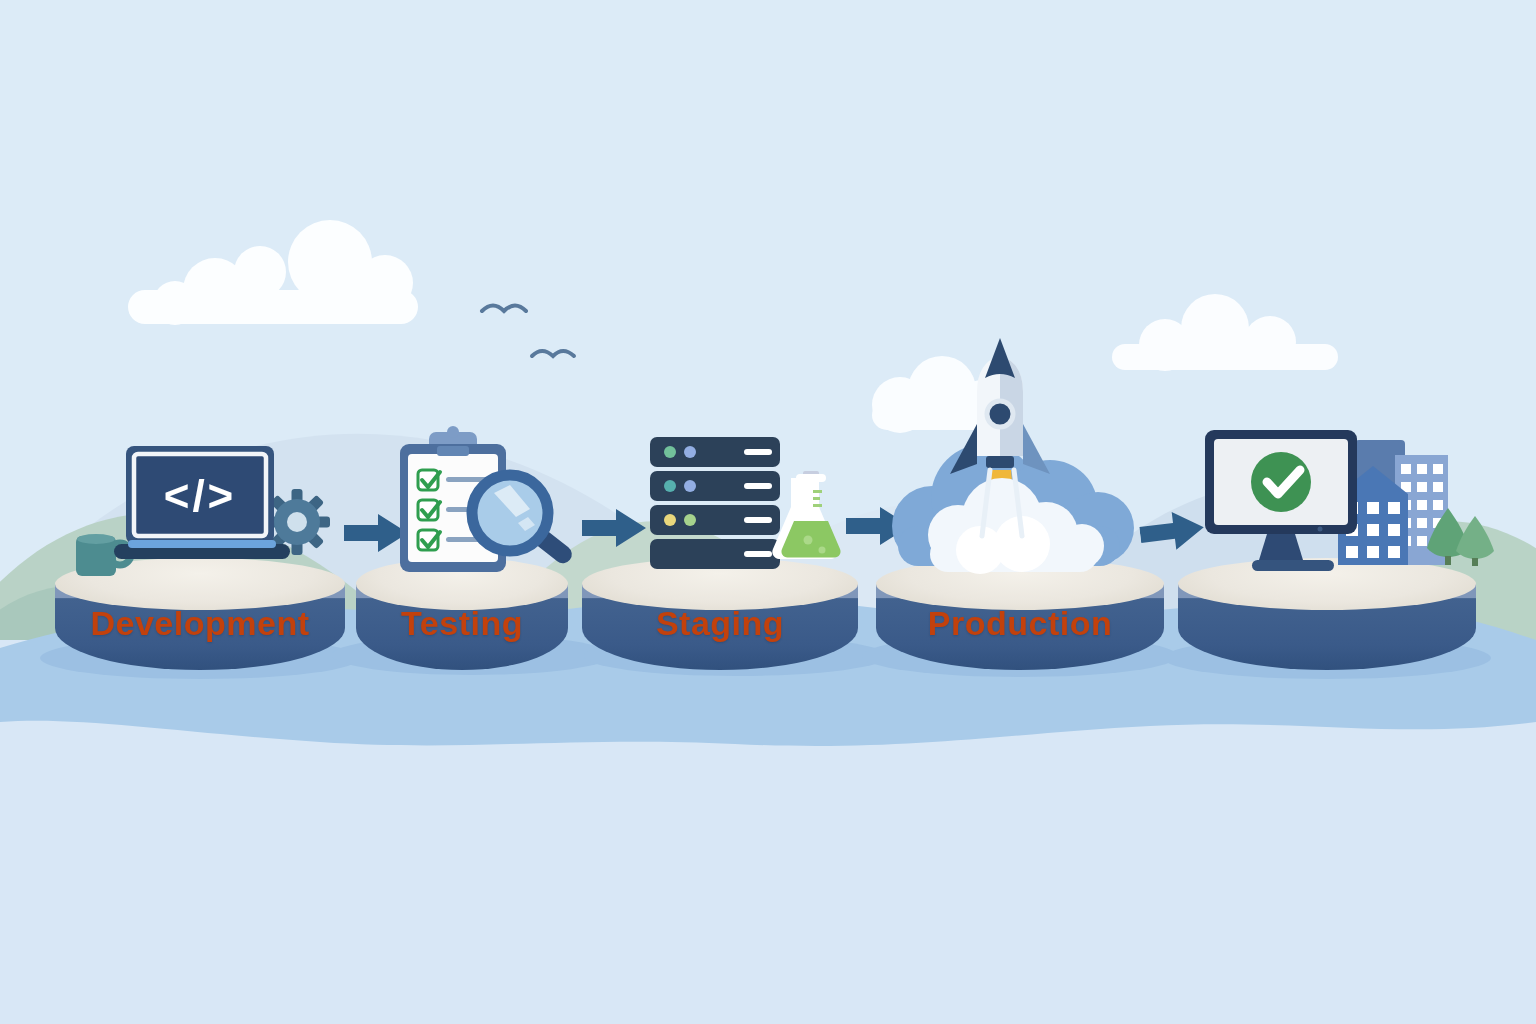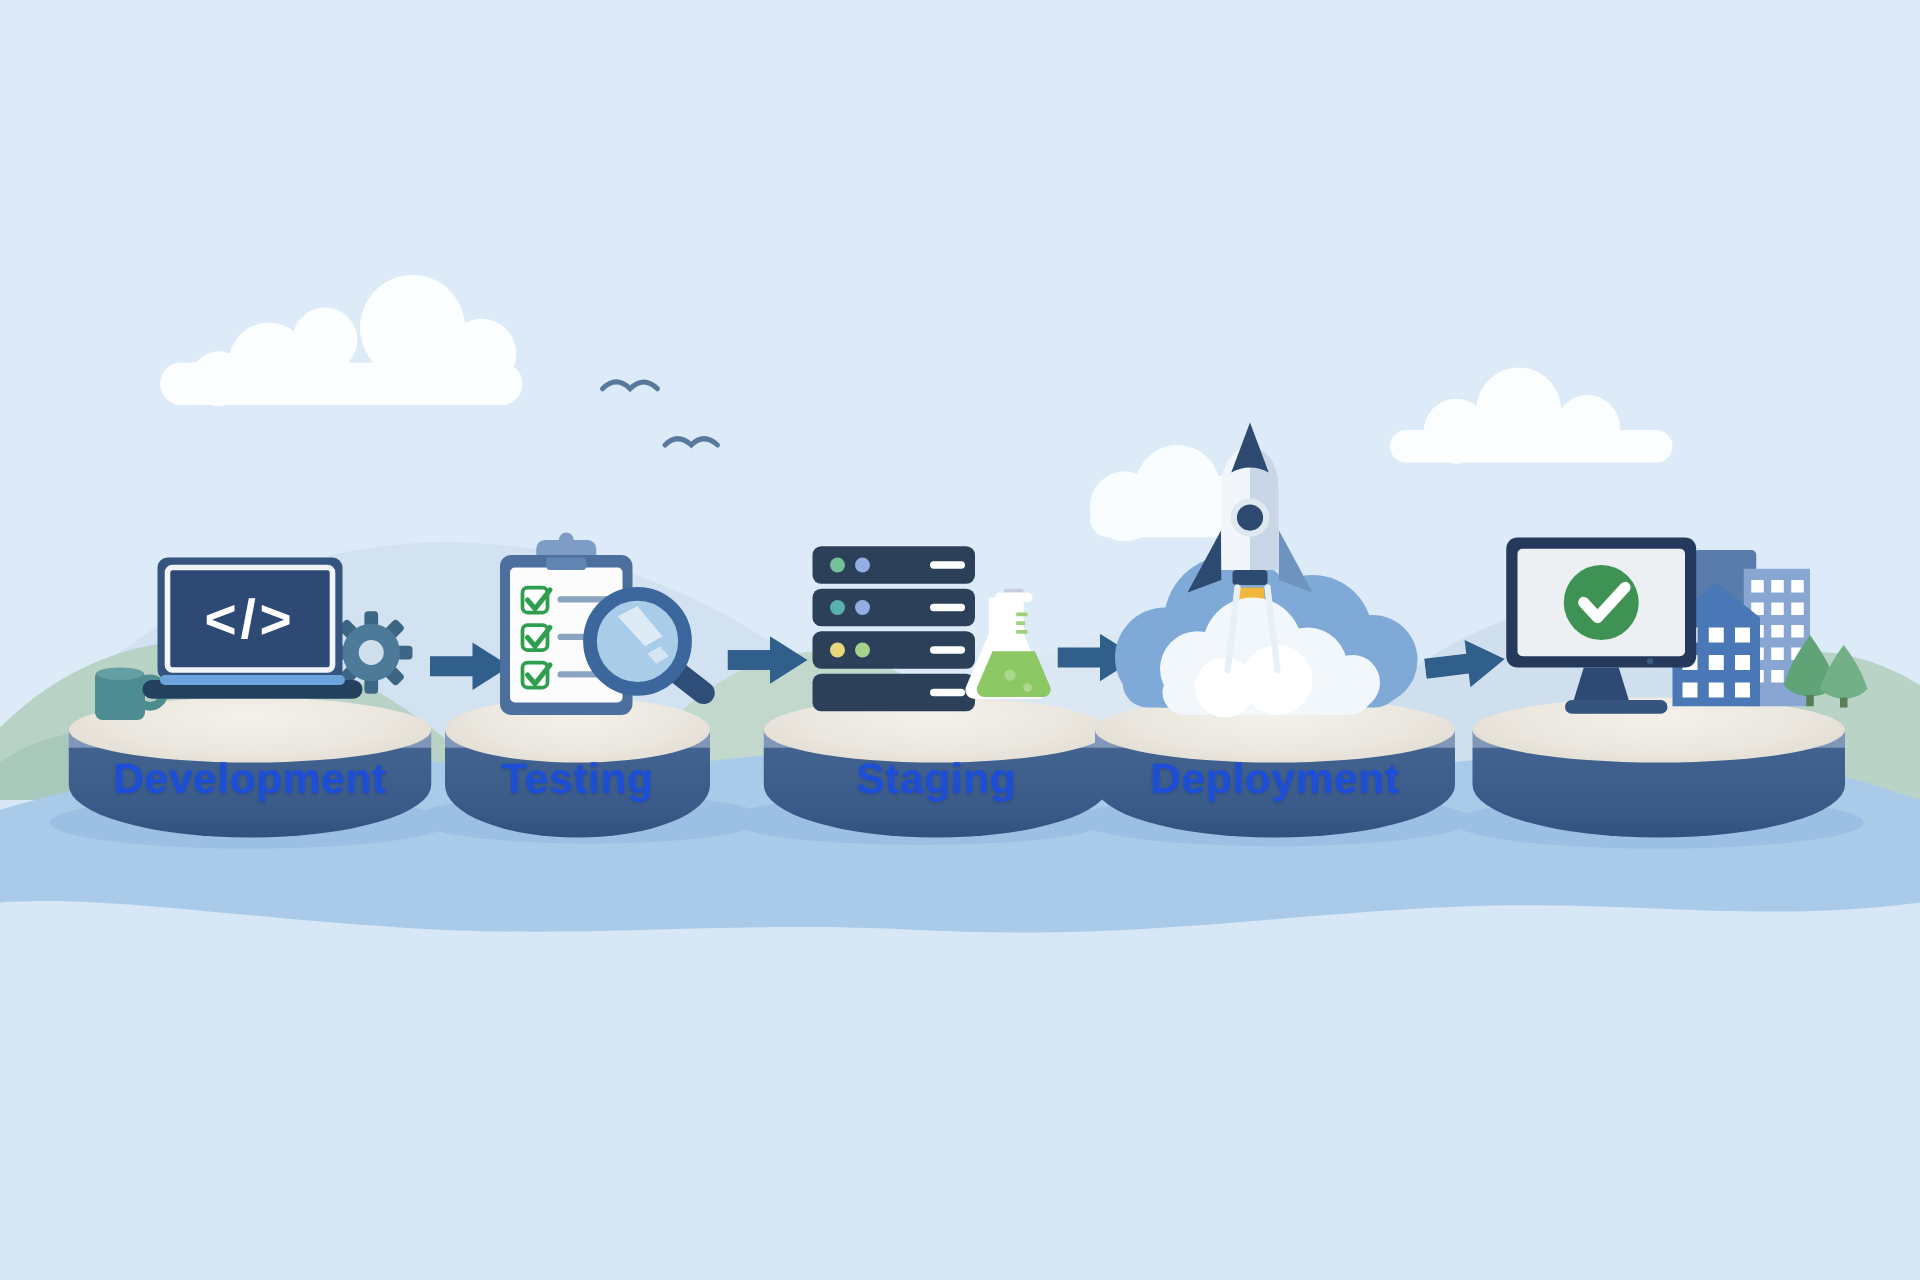--- a/index.html
+++ b/index.html
@@ -6,21 +6,21 @@
   .scene{position:relative;width:1536px;height:1024px;overflow:hidden;background:#dcebf7;
          font-family:"Liberation Sans",sans-serif;}
   .bg{position:absolute;left:0;top:0;z-index:0;}
   .stage-icon{position:absolute;z-index:3;overflow:visible;}
   .platform{position:absolute;top:558px;height:114px;z-index:2;}
   .ptop{position:absolute;left:0;top:0;width:100%;height:52px;border-radius:50%;
         background:radial-gradient(ellipse at 50% 30%,#f4f1ea 0%,#ebe7df 55%,#dcd7cb 100%);}
   .pside{position:absolute;left:0;top:26px;width:100%;height:86px;
         background:linear-gradient(180deg,#8097ba 0%,#8097ba 16%,#42628f 17%,#3a5a89 72%,#31517e 100%);
         border-radius:0 0 50% 50% / 0 0 42px 42px;}
-  .plabel{position:absolute;left:0;top:46px;width:100%;text-align:center;color:#1d4ed8;
+  .plabel{position:absolute;left:0;top:46px;width:100%;text-align:center;color:#c2410c;
         font-size:34px;font-weight:700;letter-spacing:.5px;text-shadow:0 1px 2px rgba(20,40,70,.25);}
   .code-glyph{position:absolute;z-index:4;width:110px;height:52px;line-height:52px;text-align:center;
         color:#ffffff;font-size:44px;font-weight:700;letter-spacing:3px;}
   .arrow{position:absolute;z-index:3;}
 </style>
 </head>
 <body>
 
 <div class="scene">
 
@@ -153,21 +153,21 @@
     <g transform="translate(114,89)">
       <g transform="rotate(38)">
           <rect x="30" y="-9" width="46" height="18" rx="9" fill="#2e4d79"></rect>
         </g>
       <circle r="38" fill="#a9cce9" stroke="#3b679d" stroke-width="11"></circle>
       <path d="M -16,-20 L 0,-28 L 20,-4 L 6,4 Z" fill="#ffffff" opacity="0.6"></path>
       <path d="M 8,10 L 18,4 L 25,12 L 15,18 Z" fill="#ffffff" opacity="0.5"></path>
     </g>
   </svg>
 
-  <div class="platform" style="left:611px;width:276px">
+  <div class="platform" style="left:582px;width:276px">
     <div class="pside"></div>
     <div class="ptop"></div>
     <div class="plabel">Staging</div>
   </div>
   <svg class="stage-icon" style="left:648px;top:434px" width="240" height="145" viewBox="0 0 240 145">
     <g>
       <rect x="2" y="3" width="130" height="30" rx="7" fill="#2c4159"></rect>
       <rect x="2" y="37" width="130" height="30" rx="7" fill="#2c4159"></rect>
       <rect x="2" y="71" width="130" height="30" rx="7" fill="#2c4159"></rect>
       <rect x="2" y="105" width="130" height="30" rx="7" fill="#2c4159"></rect>
@@ -191,21 +191,21 @@
         <circle cx="40" cy="74" r="3.5" fill="#abd989"></circle>
       <rect x="31" y="14" width="9" height="3" fill="#9fd17a"></rect>
       <rect x="31" y="21" width="7" height="3" fill="#9fd17a"></rect>
       <rect x="31" y="28" width="9" height="3" fill="#9fd17a"></rect>
     </g>
   </svg>
 
   <div class="platform" style="left:876px;width:288px">
     <div class="pside"></div>
     <div class="ptop"></div>
-    <div class="plabel">Deployment</div>
+    <div class="plabel">Production</div>
   </div>
   <svg class="stage-icon" style="left:880px;top:330px" width="285" height="250" viewBox="0 0 285 250">
 
     <g fill="#7fa9d7">
       <circle cx="52" cy="196" r="40"></circle>
         <circle cx="105" cy="168" r="54"></circle>
       <circle cx="170" cy="178" r="48"></circle>
         <circle cx="218" cy="198" r="36"></circle>
       <rect x="18" y="196" width="222" height="40" rx="20"></rect>
     </g>

